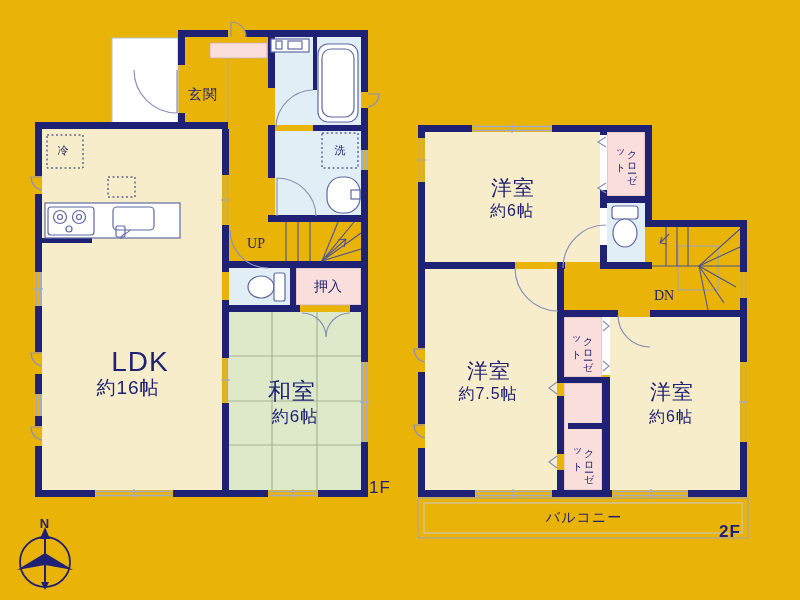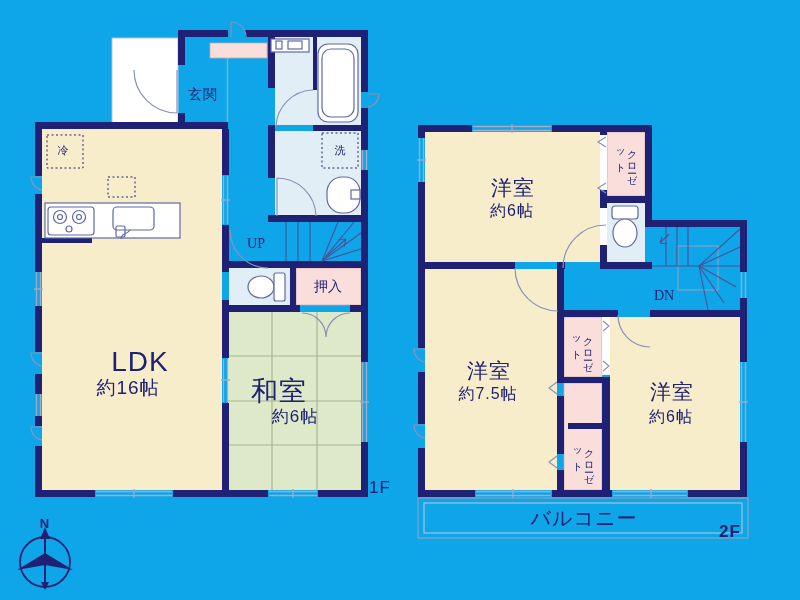--- a/index.html
+++ b/index.html
@@ -1,17 +1,17 @@
 <!DOCTYPE html>
 <html style="--wall-navy: #1f2274; --room-cream: #f8edca; --tatami-green: #dde9c8; --closet-pink: #fadedc; --wet-area-blue: #e2eef6; --fixture-line: #5f69a5; --window-line: #a3abc7; --tatami-line: #a9b493; --text-navy: #1f2274;"><head>
 <meta charset="utf-8">
 <style>
   html,body { margin:0; padding:0; background:#ffffff; }
   .stage {
-    position:relative; width:800px; height:600px; background:#0ea5e9;
+    position:relative; width:800px; height:600px; background:#eab308;
     font-family:"Liberation Sans","DejaVu Sans",sans-serif; overflow:hidden;
   }
   .stage svg { position:absolute; left:0; top:0; }
   .w    { fill:var(--wall-navy); }
   .cream{ fill:var(--room-cream); }
   .green{ fill:var(--tatami-green); }
   .pink { fill:var(--closet-pink); stroke:#c9aaaa; stroke-width:0.8; }
   .blue { fill:var(--wet-area-blue); }
   .fx   { fill:#ffffff; stroke:var(--fixture-line); stroke-width:1.2; }
   .fxl  { fill:none; stroke:var(--fixture-line); stroke-width:1.2; }
@@ -317,31 +317,31 @@
   </g>
 </svg>
 
   <div class="lbl" style="left:203px;top:95px;font-size:14px">玄関</div>
   <div class="lbl" style="left:63px;top:150px;font-size:11px;letter-spacing:0">冷</div>
   <div class="lbl" style="left:340px;top:150px;font-size:11px;letter-spacing:0">洗</div>
   <div class="lbl serifit" style="left:256px;top:244px;font-size:14px">UP</div>
   <div class="lbl" style="left:328px;top:287px;font-size:14px;letter-spacing:0">押入</div>
   <div class="lbl" style="left:140px;top:362px;font-size:28px">LDK</div>
   <div class="lbl" style="left:128px;top:388px;font-size:19px">約16帖</div>
-  <div class="lbl" style="left:279px;top:391px;font-size:27px">和室</div>
+  <div class="lbl" style="left:292px;top:391px;font-size:23px">和室</div>
   <div class="lbl" style="left:295px;top:416px;font-size:17px">約6帖</div>
   <div class="lbl" style="left:380px;top:488px;font-size:17px;font-weight:400">1F</div>
 
   <div class="lbl" style="left:513px;top:188px;font-size:21px">洋室</div>
   <div class="lbl" style="left:512px;top:211px;font-size:16px">約6帖</div>
   <div class="vlbl" style="left:626px;top:164px">クローゼット</div>
   <div class="lbl serifit" style="left:664px;top:296px;font-size:14px">DN</div>
   <div class="lbl" style="left:489px;top:371px;font-size:21px">洋室</div>
   <div class="lbl" style="left:488px;top:394px;font-size:16px">約7.5帖</div>
   <div class="vlbl" style="left:582px;top:351px">クローゼット</div>
   <div class="vlbl" style="left:583px;top:463px">クローゼット</div>
   <div class="lbl" style="left:672px;top:392px;font-size:21px">洋室</div>
   <div class="lbl" style="left:671px;top:417px;font-size:16px">約6帖</div>
-  <div class="lbl" style="left:584px;top:518px;font-size:20px">バルコニー</div>
+  <div class="lbl" style="left:584px;top:518px;font-size:14px">バルコニー</div>
   <div class="lbl" style="left:730px;top:532px;font-size:17px;font-weight:600">2F</div>
 
   <div class="lbl" style="left:45px;top:523px;font-size:13px;font-weight:600">N</div>
 </div>
 
 </body></html>

